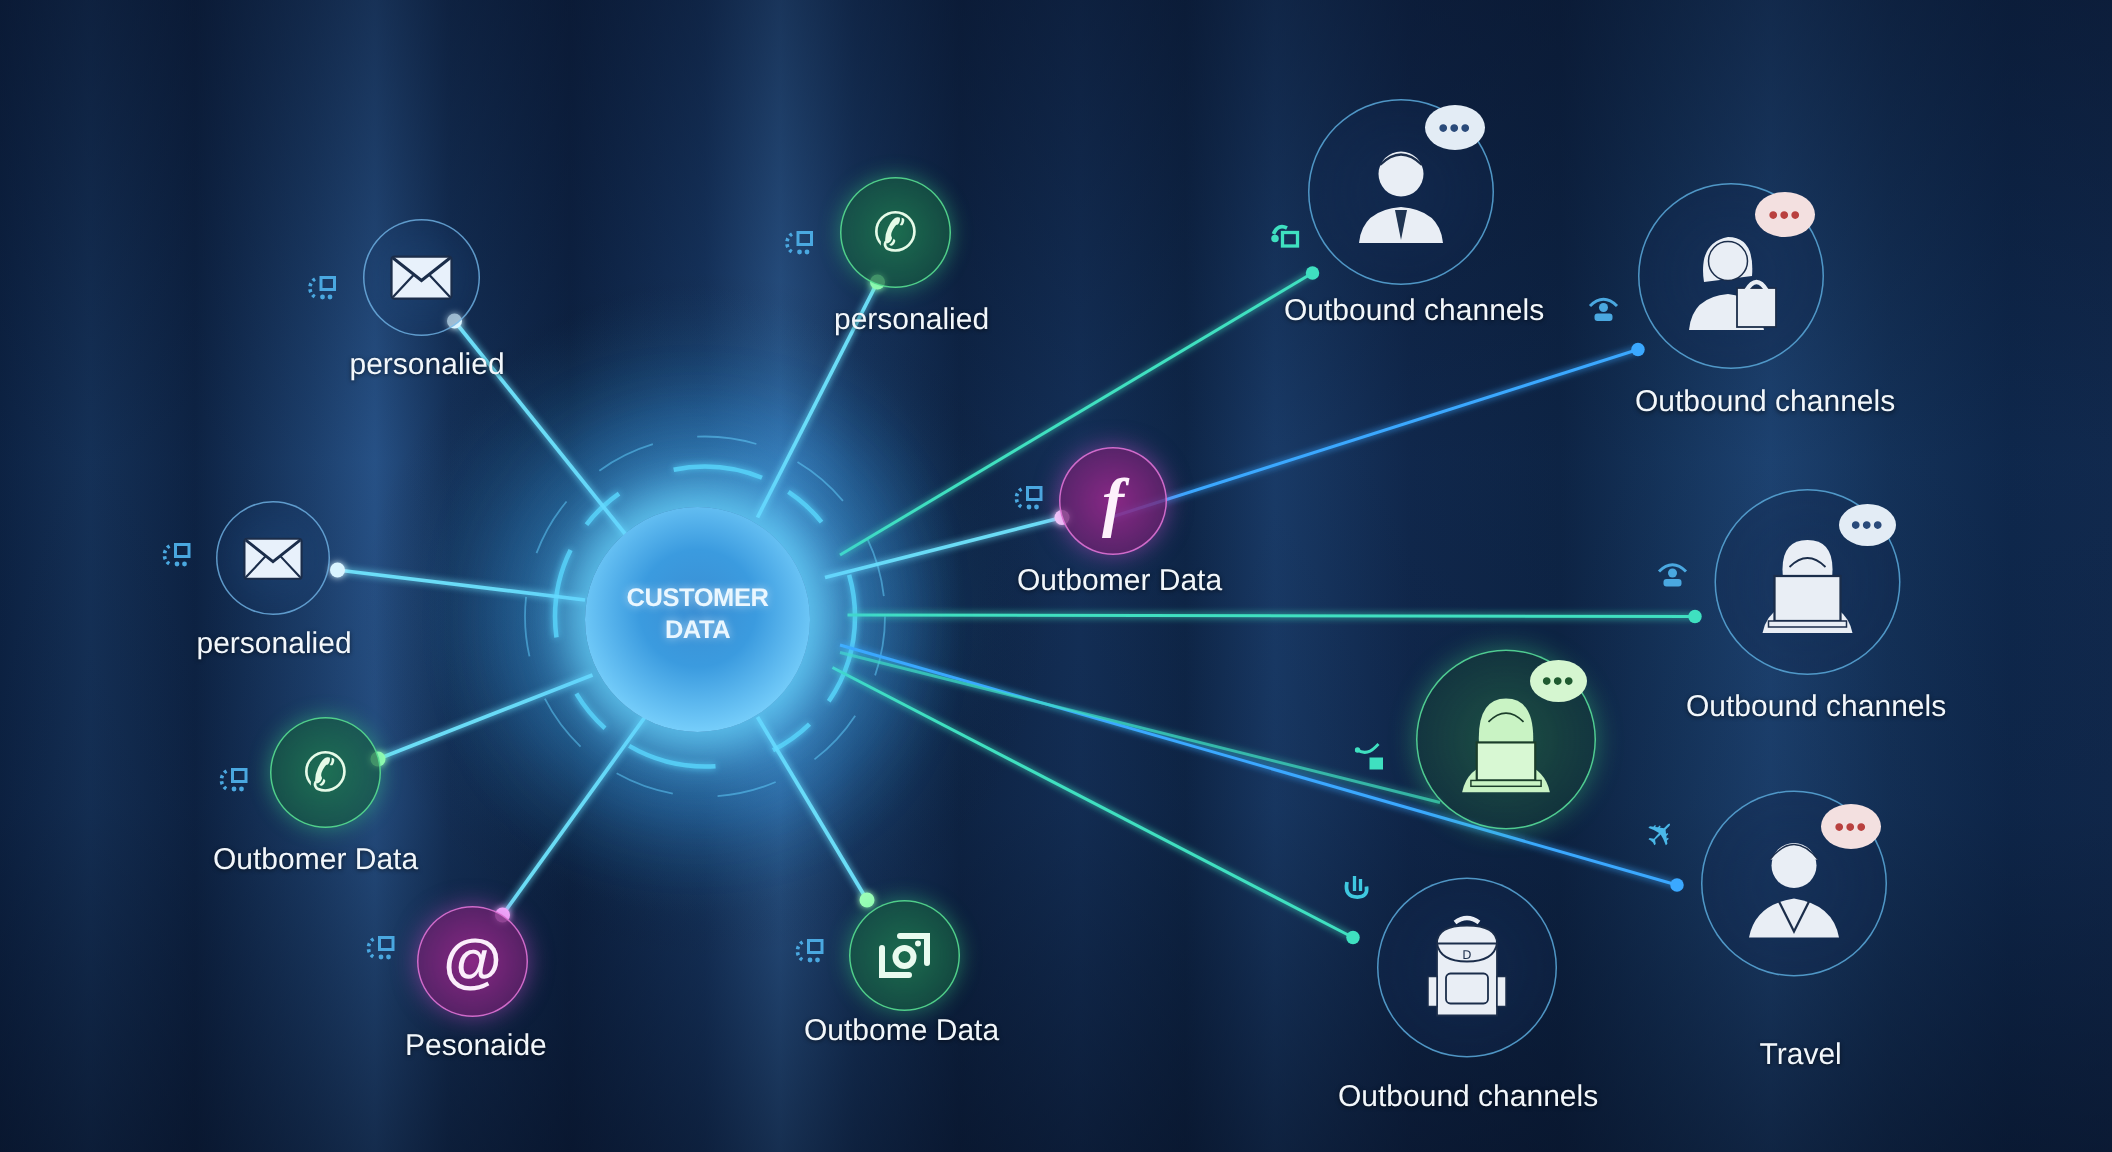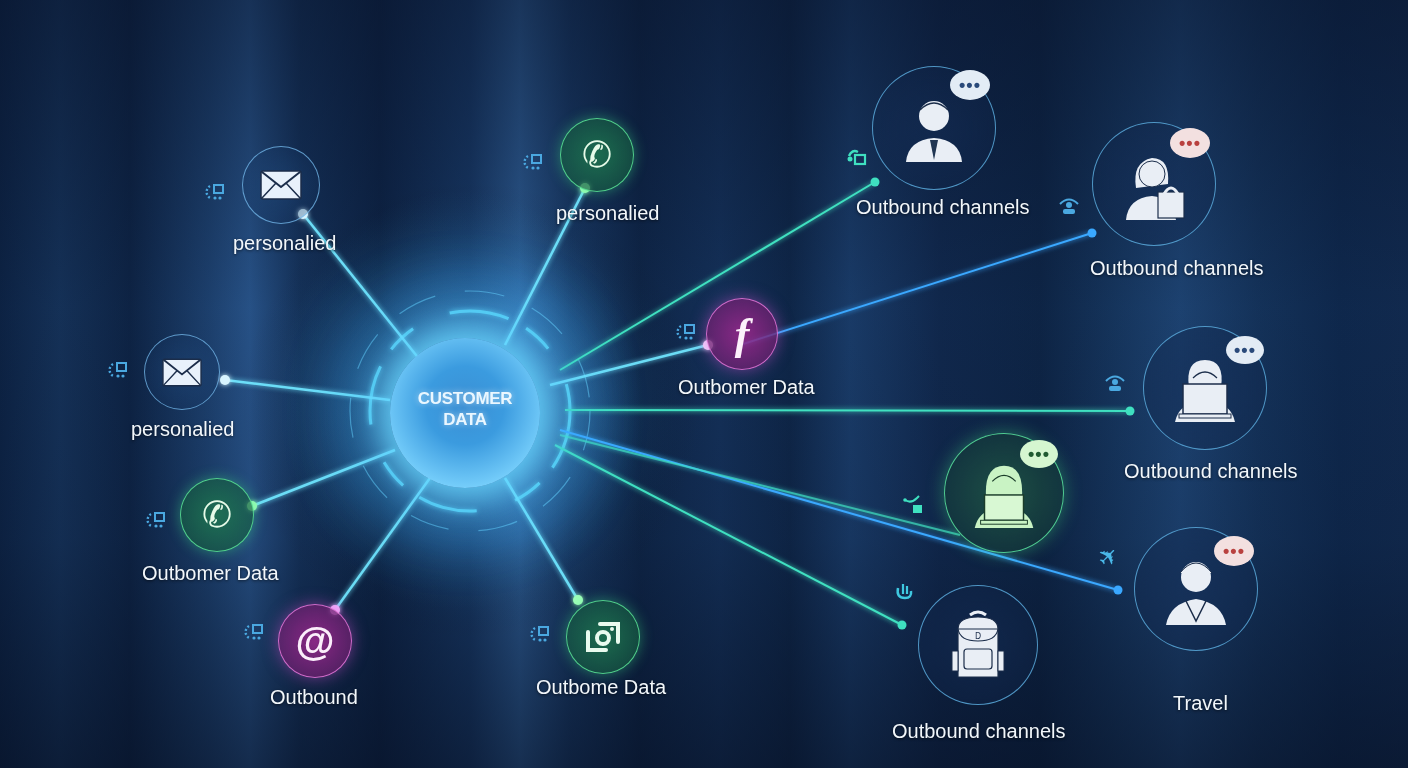--- a/index.html
+++ b/index.html
@@ -178,21 +178,21 @@
 <div class="node">
   <svg class="mini" style="left:244px;top:622px" viewBox="0 0 22 20">
       <path d="M5 4a7 7 0 0 0 0 12" stroke="#4aa8e0" stroke-width="2.4" fill="none" stroke-dasharray="2 2"></path>
       <rect x="9" y="3" width="9" height="8" fill="none" stroke="#4aa8e0" stroke-width="2"></rect>
       <circle cx="10" cy="16" r="1.6" fill="#4aa8e0"></circle>
       <circle cx="15" cy="16" r="1.6" fill="#4aa8e0"></circle>
     </svg>
   <div class="circle c-purple" style="left:278px;top:604px;width:72px;height:72px">
     <span style="color:#fbeefb;font-size:40px;font-weight:bold">@</span>
   </div>
-  <div class="label" style="left:270px;top:686px">Outbound</div>
+  <div class="label" style="left:270px;top:686px">Pesonaide</div>
 </div>
 
 <div class="node">
   <svg class="mini" style="left:523px;top:152px" viewBox="0 0 22 20">
       <path d="M5 4a7 7 0 0 0 0 12" stroke="#4aa8e0" stroke-width="2.4" fill="none" stroke-dasharray="2 2"></path>
       <rect x="9" y="3" width="9" height="8" fill="none" stroke="#4aa8e0" stroke-width="2"></rect>
       <circle cx="10" cy="16" r="1.6" fill="#4aa8e0"></circle>
       <circle cx="15" cy="16" r="1.6" fill="#4aa8e0"></circle>
     </svg>
   <div class="circle c-green" style="left:560px;top:118px;width:72px;height:72px">

